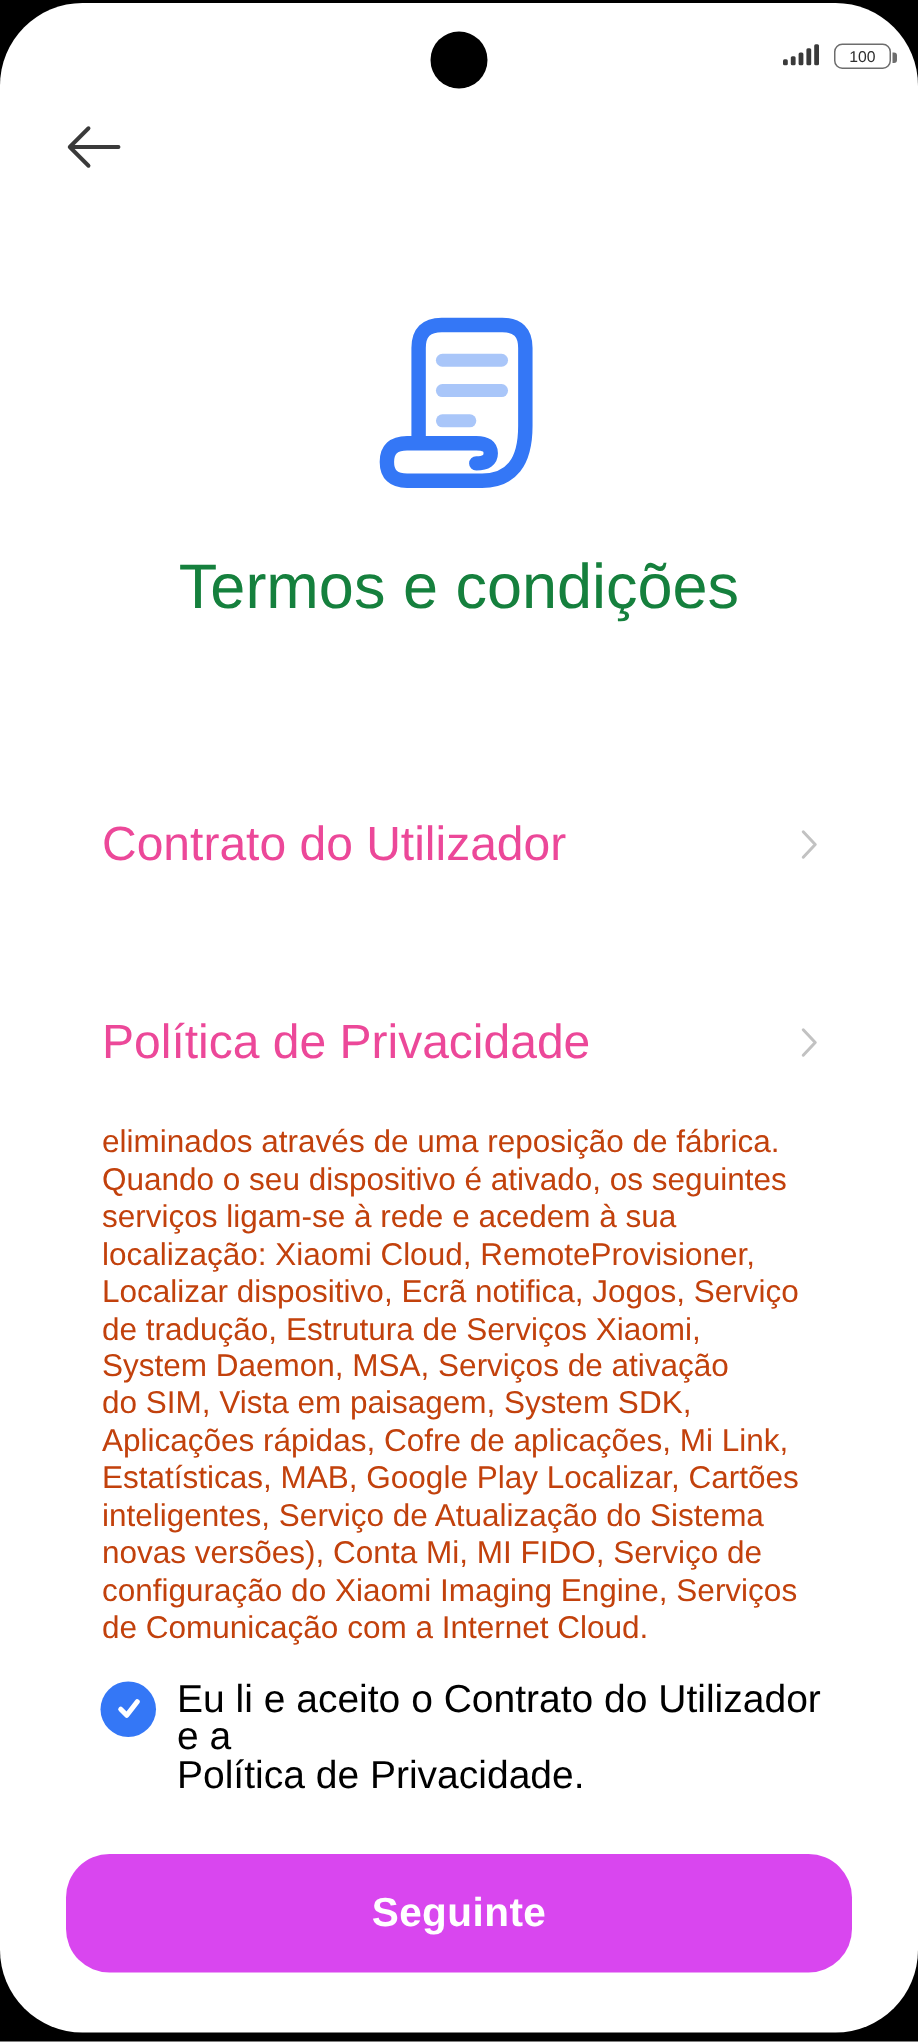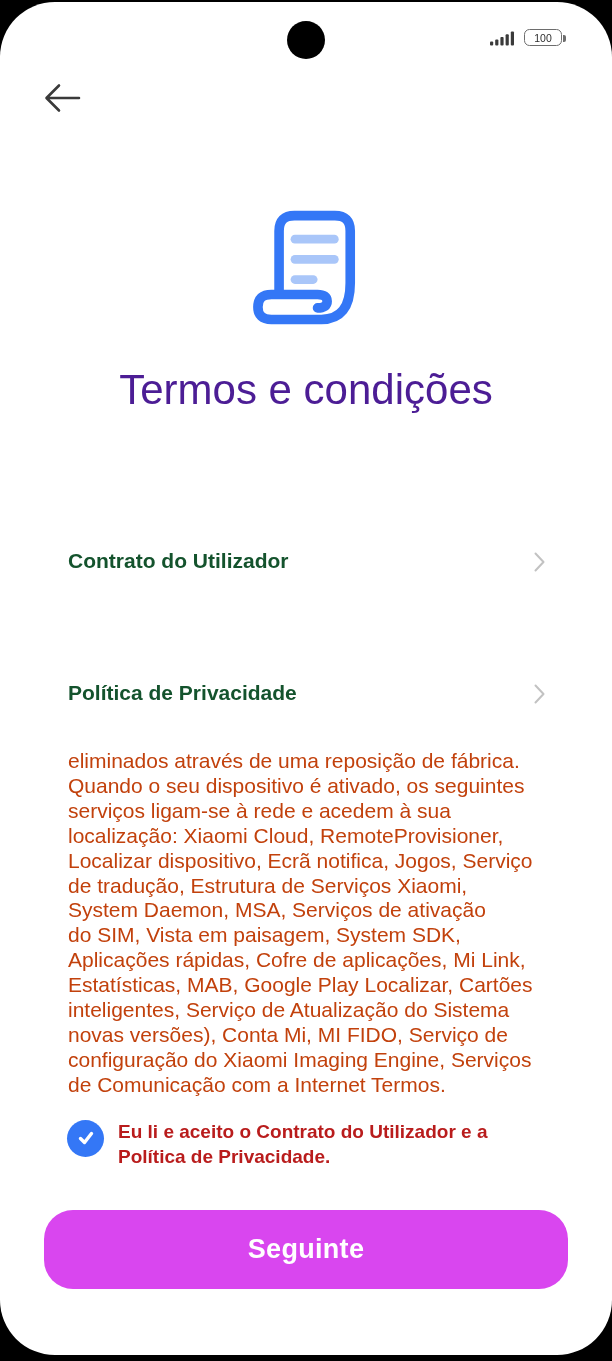--- a/index.html
+++ b/index.html
@@ -11,65 +11,65 @@
     position:absolute;left:0;right:0;top:2px;bottom:6px;
     background:#ffffff;border-radius:55px;overflow:hidden;
   }
   
   .status-bar{position:relative;height:58px;}
   .camera-cutout{
     position:absolute;left:287px;top:19px;width:38px;height:38px;
     border-radius:50%;background:#000;
   }
   .status-right{
-    position:absolute;right:50px;top:27px;display:flex;align-items:flex-end;gap:9px;
+    position:absolute;right:18px;top:27px;display:flex;align-items:flex-start;gap:9px;
   }
   .battery{
     position:relative;width:38px;height:17px;border:1.6px solid #6d6d6d;
     border-radius:5.5px;display:flex;align-items:center;justify-content:center;
     box-sizing:border-box;
   }
   .battery-text{font-size:10.5px;color:#2e2e2e;letter-spacing:0px;}
   .battery-nub{
     position:absolute;right:-5px;top:5px;width:3px;height:7px;
     background:#6d6d6d;border-radius:0 2px 2px 0;
   }
   
   .back-button{
     display:inline-block;margin:20px 0 0 42px;width:40px;height:36px;cursor:pointer;
   }
   
   .hero-icon{display:block;margin:86px auto 0 auto;}
   .page-title{
     margin-top:34px;text-align:center;font-size:42px;font-weight:400;
-    color:#4c1d95;line-height:50px;
+    color:#15803d;line-height:50px;
   }
   
   .link-row{
     display:flex;align-items:center;justify-content:space-between;
     padding:0 66px 0 68px;height:36px;cursor:pointer;
   }
   .link-row.first{margin-top:128px;}
   .link-row.second{margin-top:96px;}
-  .link-label{font-size:21px;font-weight:700;color:#14532d;}
+  .link-label{font-size:32px;font-weight:400;color:#ec4899;}
   .chevron{flex:0 0 auto;margin-top:2px;}
   
   .terms-body{margin:38px 60px 0 68px;}
   .terms-line{
     font-size:21px;color:#c2410c;line-height:24.9px;white-space:nowrap;
   }
   
   .consent-row{
     display:flex;align-items:flex-start;margin:21px 54px 0 67px;gap:14px;cursor:pointer;
   }
   .check-circle{
     flex:0 0 auto;width:37px;height:37px;border-radius:50%;
     display:flex;align-items:center;justify-content:center;margin-top:1px;
   }
-  .consent-label{font-size:19px;color:#b91c1c;line-height:25.5px;font-weight:bold;}
+  .consent-label{font-size:26px;color:#000000;line-height:25.5px;}
   
   .primary-button{
     margin:40px 44px 0 44px;height:79px;border:none;border-radius:29px;
     width:524px;display:flex;align-items:center;justify-content:center;cursor:pointer;
   }
   .primary-button-label{font-size:27px;font-weight:600;color:#ffffff;letter-spacing:0.3px;}
 </style>
 </head>
 <body>
 
@@ -134,21 +134,21 @@
       <div class="terms-line">localização: Xiaomi Cloud, RemoteProvisioner,</div>
       <div class="terms-line">Localizar dispositivo, Ecrã notifica, Jogos, Serviço</div>
       <div class="terms-line">de tradução, Estrutura de Serviços Xiaomi,</div>
       <div class="terms-line">System Daemon, MSA, Serviços de ativação</div>
       <div class="terms-line">do SIM, Vista em paisagem, System SDK,</div>
       <div class="terms-line">Aplicações rápidas, Cofre de aplicações, Mi Link,</div>
       <div class="terms-line">Estatísticas, MAB, Google Play Localizar, Cartões</div>
       <div class="terms-line">inteligentes, Serviço de Atualização do Sistema</div>
       <div class="terms-line">novas versões), Conta Mi, MI FIDO, Serviço de</div>
       <div class="terms-line">configuração do Xiaomi Imaging Engine, Serviços</div>
-      <div class="terms-line">de Comunicação com a Internet Termos.</div>
+      <div class="terms-line">de Comunicação com a Internet Cloud.</div>
     </div>
 
   
   <div class="consent-row">
     <span class="check-circle" style="background:#3477F6">
       <svg width="20" height="20" viewBox="0 0 20 20">
         <path d="M4.5 10.5 L8.5 14.5 L15.5 5.5" fill="none" stroke="#ffffff" stroke-width="3.4" stroke-linecap="round" stroke-linejoin="round"></path>
       </svg>
     </span>
     <span class="consent-label">

